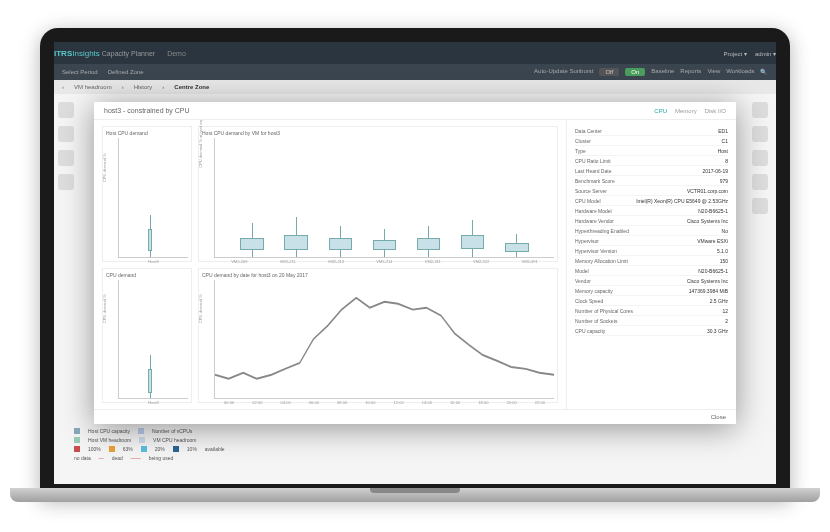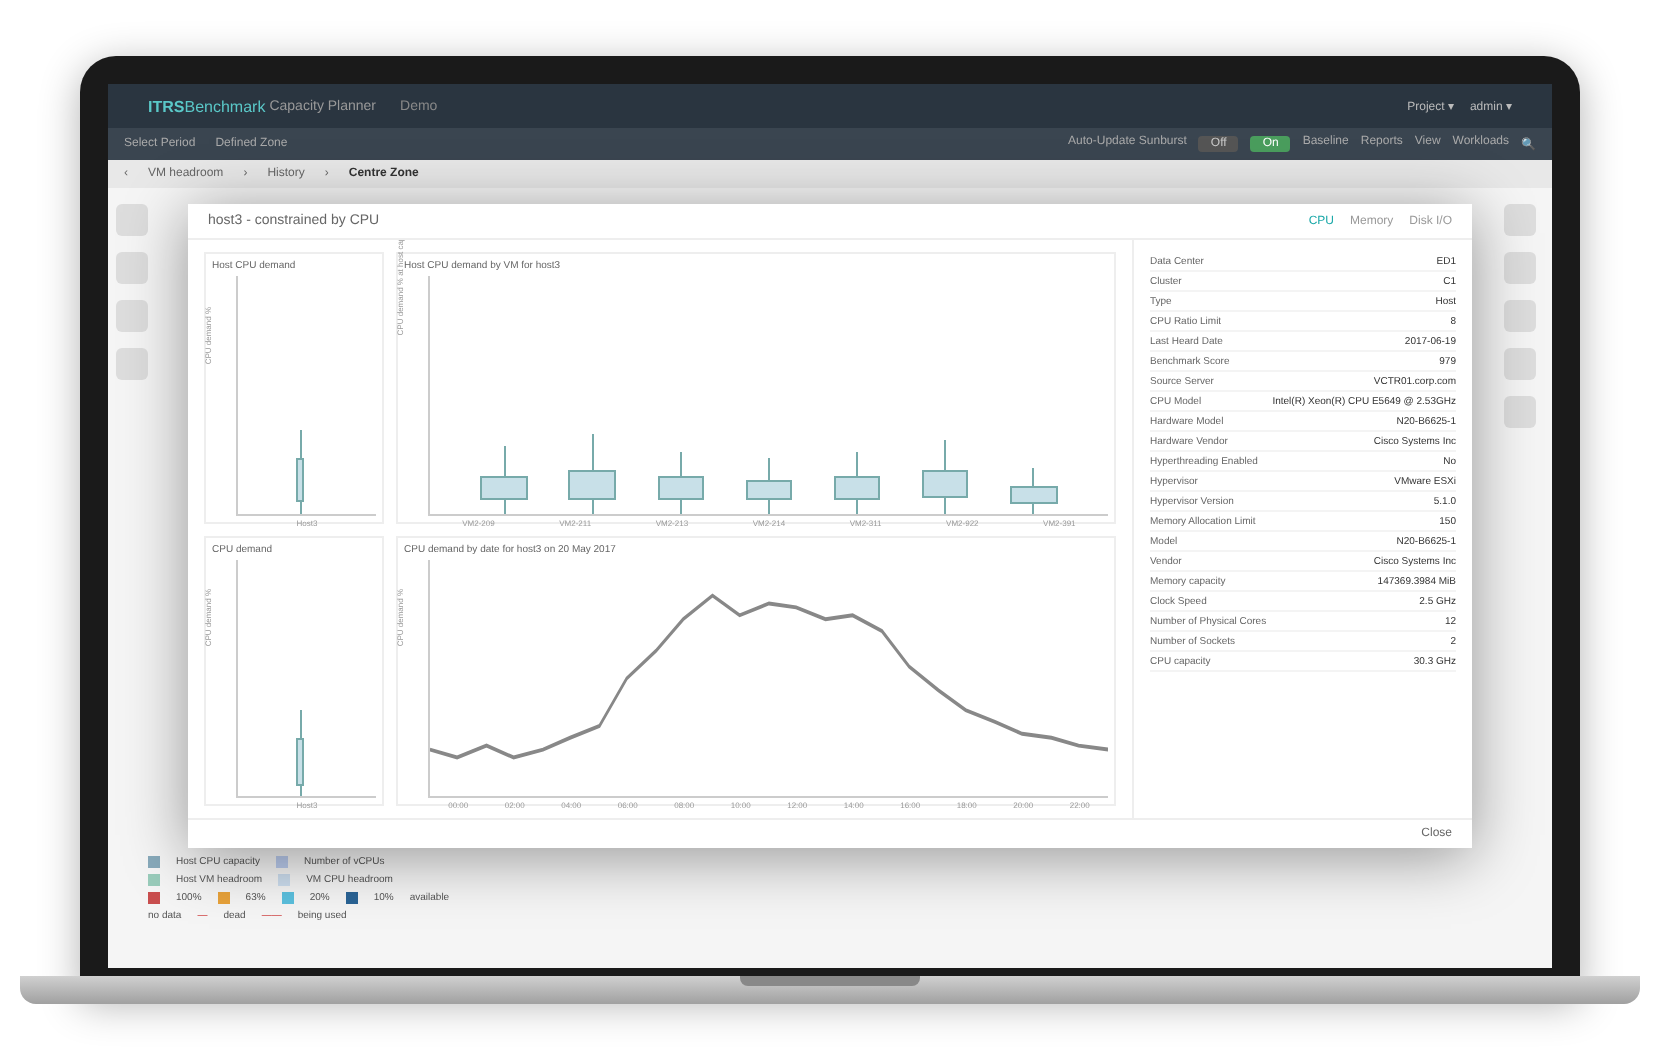--- a/index.html
+++ b/index.html
@@ -1,21 +1,21 @@
 <!DOCTYPE html>
 <html><head>
 <meta charset="utf-8">
 <style>
 *{box-sizing:border-box;margin:0;padding:0;font-family:Arial,Helvetica,sans-serif}
 body{background:#fff;width:830px;height:532px;position:relative;overflow:hidden}
 .laptop{position:absolute;top:28px;left:40px;width:750px;height:470px;background:#1a1a1a;border-radius:18px 18px 0 0;padding:14px;box-shadow:0 4px 20px rgba(0,0,0,.3)}
 .laptop-base{position:absolute;bottom:30px;left:10px;width:810px;height:14px;background:linear-gradient(#d0d0d0,#a0a0a0);border-radius:0 0 8px 8px}
 .laptop-base:before{content:"";position:absolute;top:0;left:50%;transform:translateX(-50%);width:90px;height:5px;background:#888;border-radius:0 0 4px 4px}
 .screen{width:100%;height:100%;background:#f5f5f5;overflow:hidden;position:relative}
-.topbar{height:22px;background:#2a3540;display:flex;align-items:center;padding:0 20px;color:#bbb;font-size:7px}
+.topbar{height:22px;background:#2a3540;display:flex;align-items:center;padding:0 0;color:#bbb;font-size:7px}
 .brand{color:#5ac8c8;font-weight:bold;font-size:8px}
 .brand-sub{color:#999;margin-left:2px}
 .topbar-right{margin-left:auto;display:flex;gap:8px;font-size:6px}
 .subbar{height:16px;background:#3a4550;display:flex;align-items:center;padding:0 8px;color:#aaa;font-size:6px;gap:10px}
 .subbar-right{margin-left:auto;display:flex;gap:6px}
 .pill{padding:1px 6px;border-radius:2px}
 .pill.green{background:#4a9d5d;color:#fff}
 .tabbar{height:14px;background:#e8e8e8;display:flex;align-items:center;padding:0 8px;font-size:6px;gap:10px;color:#666}
 .tab.active{font-weight:bold;color:#333}
 .bg-side-icons{position:absolute;left:4px;top:60px;width:20px;display:flex;flex-direction:column;gap:8px}
@@ -50,21 +50,21 @@
 svg{display:block}
 </style>
 </head>
 <body>
 
 <div class="laptop">
 <div class="screen">
 
 <div class="topbar">
   <span class="brand">ITRS</span>
-  <span class="brand" style="font-weight:normal">Benchmark</span>
+  <span class="brand" style="font-weight:normal">Insights</span>
   <span class="brand-sub">Capacity Planner</span>
   <span style="margin-left:12px;color:#888">Demo</span>
   <div class="topbar-right">
     <span>Project ▾</span>
     <span>admin ▾</span>
   </div>
 </div>
 
 <div class="subbar">
   <span>Select Period</span>

